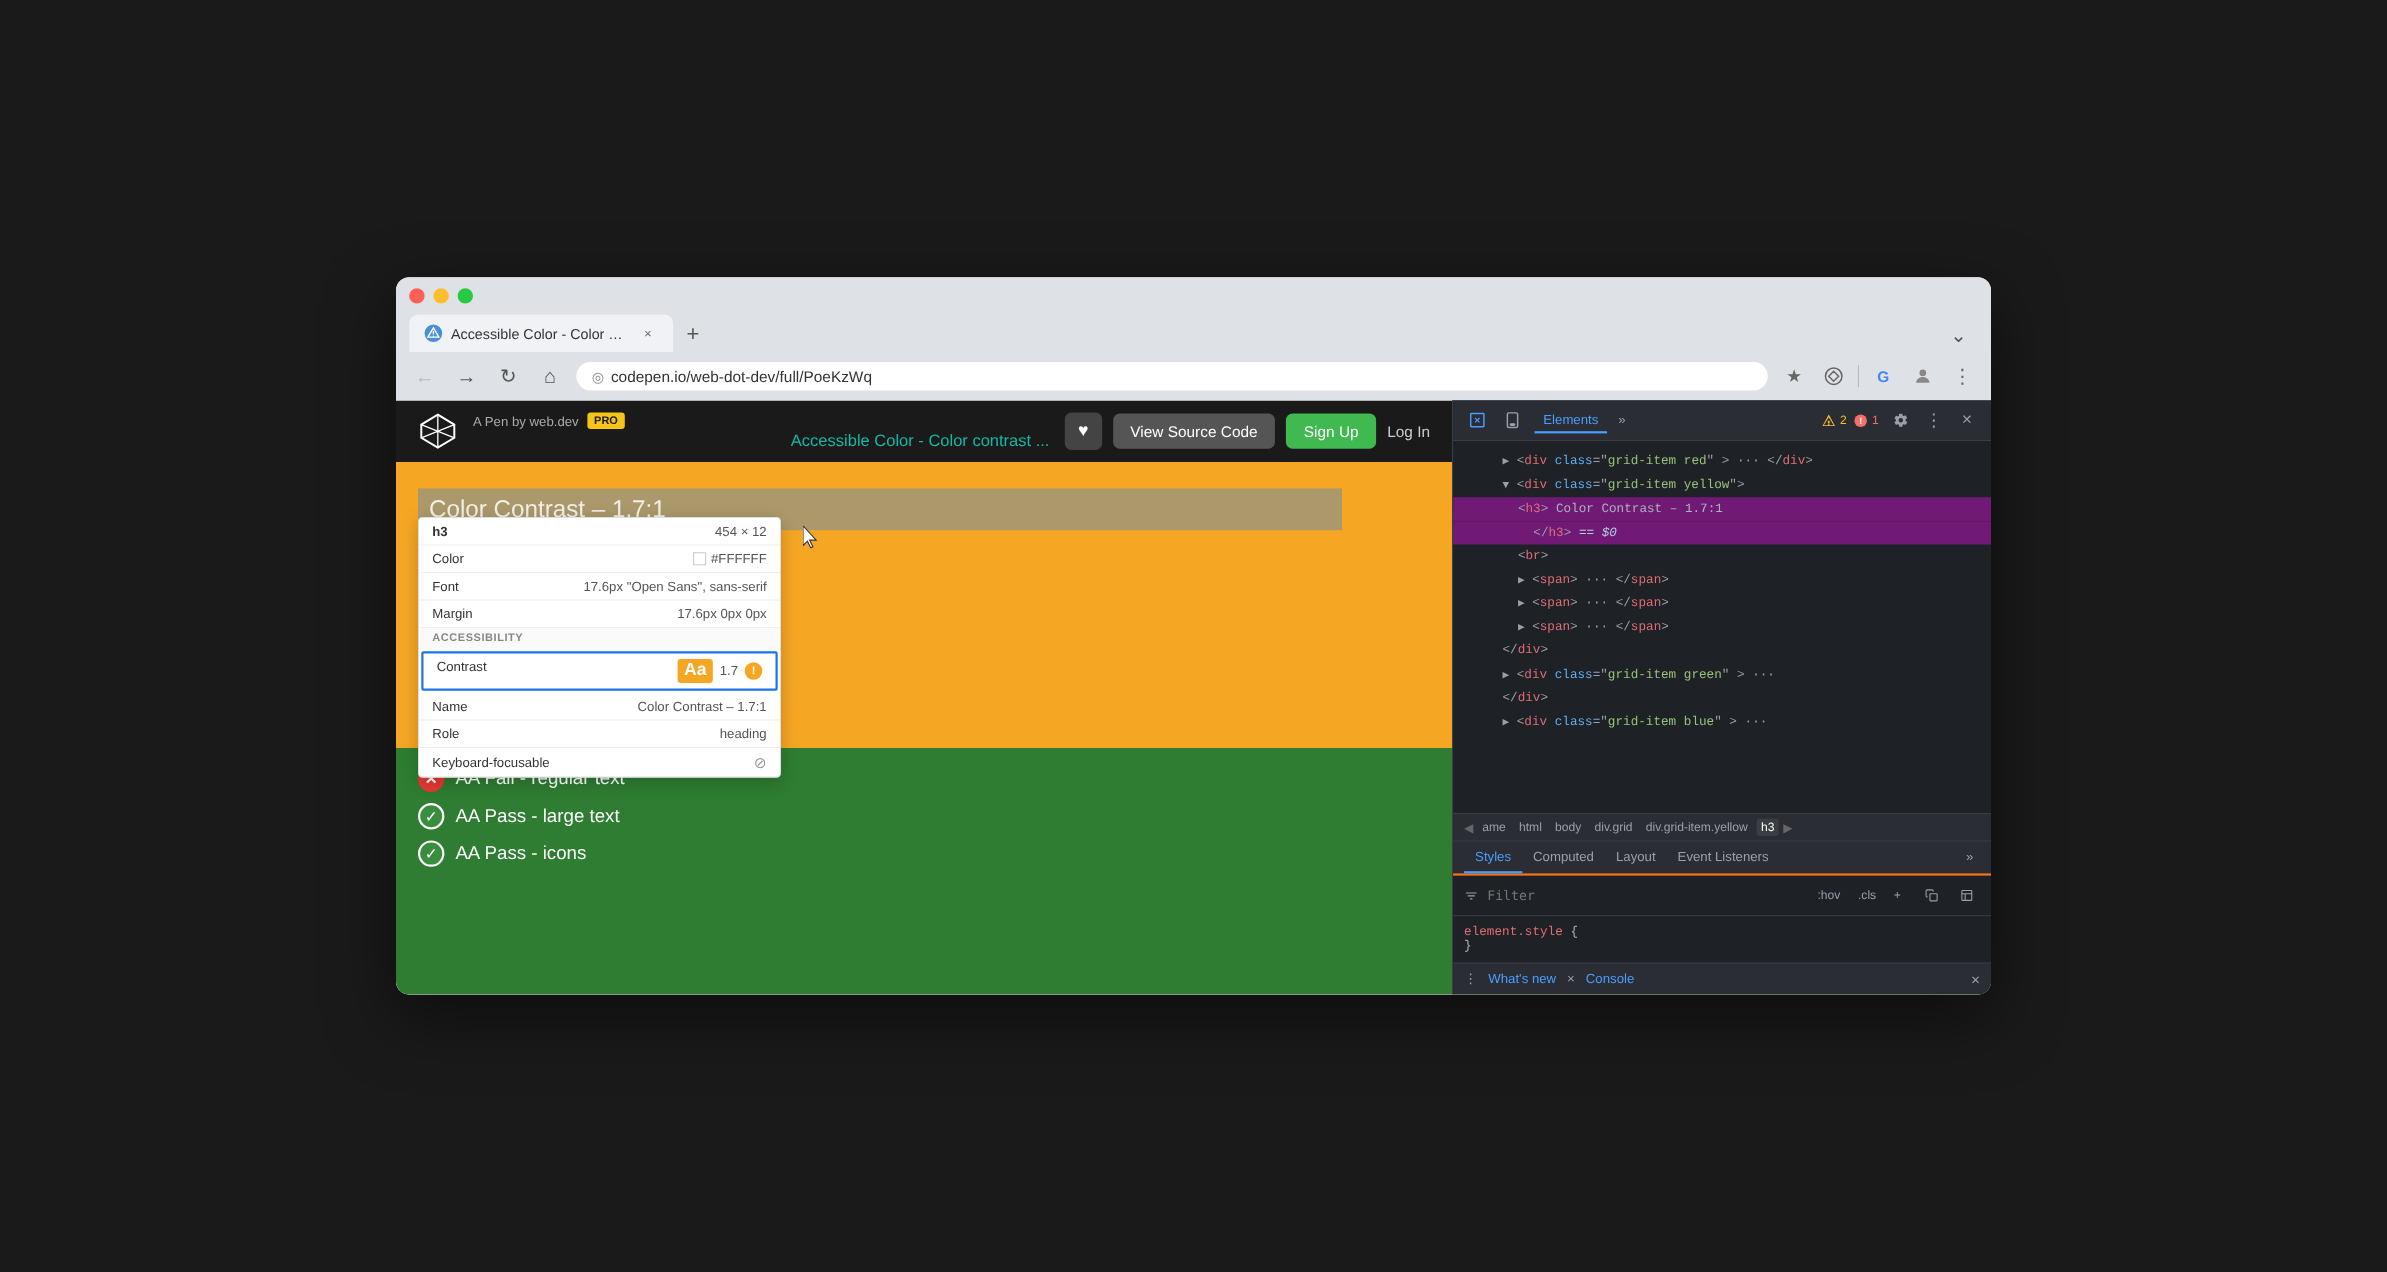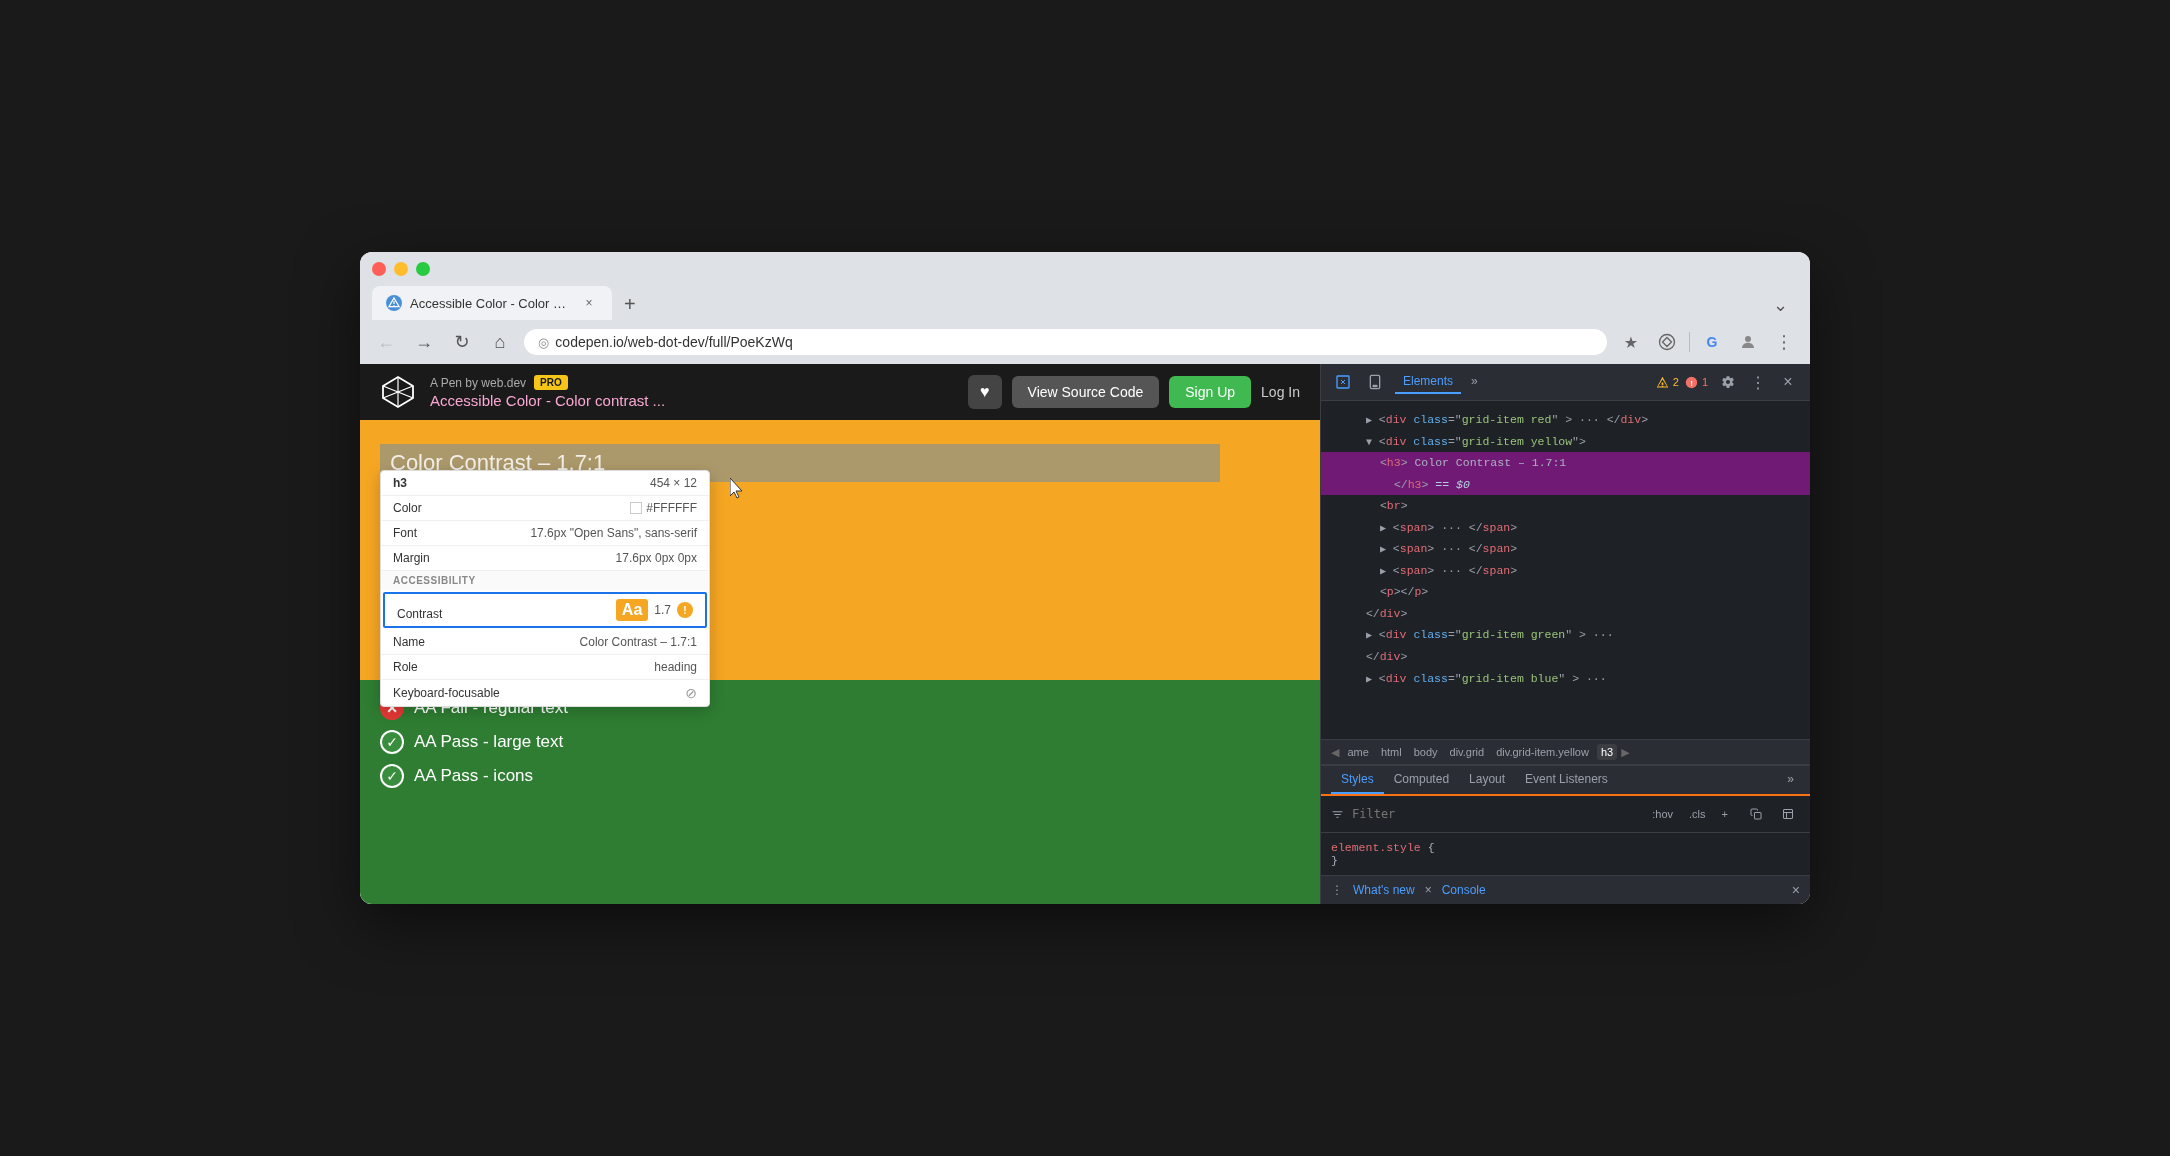--- a/index.html
+++ b/index.html
@@ -231,23 +231,24 @@
     .pro-badge {
       background: #f5c518;
       color: #1a1a1a;
       font-size: 10px;
       font-weight: bold;
       padding: 2px 6px;
       border-radius: 3px;
     }
 
     .pen-title {
-      color: #f9a8d4;
+      color: #14b8a6;
       font-size: 15px;
       font-weight: 500;
+      text-align: right;
     }
 
     .codepen-actions {
       display: flex;
       align-items: center;
       gap: 10px;
     }
 
     .heart-btn {
       background: #444;
@@ -376,21 +377,21 @@
       font-weight: bold;
       color: #888;
       text-transform: uppercase;
       letter-spacing: 0.5px;
       background: #fafafa;
     }
 
     .contrast-row {
       display: flex;
       justify-content: space-between;
-      align-items: flex-end;
+      align-items: flex-start;
       padding: 5px 12px;
       border: 2px solid #1a73e8;
       border-radius: 2px;
       margin: 2px;
     }
 
     .contrast-badge {
       background: #f5a623;
       color: white;
       font-size: 16px;
@@ -962,24 +963,20 @@
           <span class="tag-bracket"> &lt;/</span><span class="tag-name">span</span><span class="tag-bracket">&gt;</span>
         </div>
         <div class="tree-line">
           <span class="tree-indent"></span><span class="tree-indent"></span><span class="tree-indent"></span>
           <span class="expand-arrow">▶</span>
           <span class="tag-bracket">&lt;</span><span class="tag-name">span</span><span class="tag-bracket">&gt;</span>
           <span class="comment-ellipsis">···</span>
           <span class="tag-bracket"> &lt;/</span><span class="tag-name">span</span><span class="tag-bracket">&gt;</span>
         </div>
         <div class="tree-line">
-          <span class="tree-indent"></span><span class="tree-indent"></span><span class="tree-indent"></span>
-          <span class="tag-bracket">&lt;</span><span class="tag-name">p</span><span class="tag-bracket">&gt;&lt;/</span><span class="tag-name">p</span><span class="tag-bracket">&gt;</span>
-        </div>
-        <div class="tree-line">
           <span class="tree-indent"></span><span class="tree-indent"></span>
           <span class="tag-bracket">&lt;/</span><span class="tag-name">div</span><span class="tag-bracket">&gt;</span>
         </div>
         <div class="tree-line">
           <span class="tree-indent"></span><span class="tree-indent"></span>
           <span class="expand-arrow">▶</span>
           <span class="tag-bracket">&lt;</span><span class="tag-name">div</span>
           <span class="attr-name"> class</span><span class="tag-bracket">="</span><span class="attr-value">grid-item green</span><span class="tag-bracket">"</span>
           <span class="tag-bracket">&gt;</span>
           <span class="comment-ellipsis">···</span>

